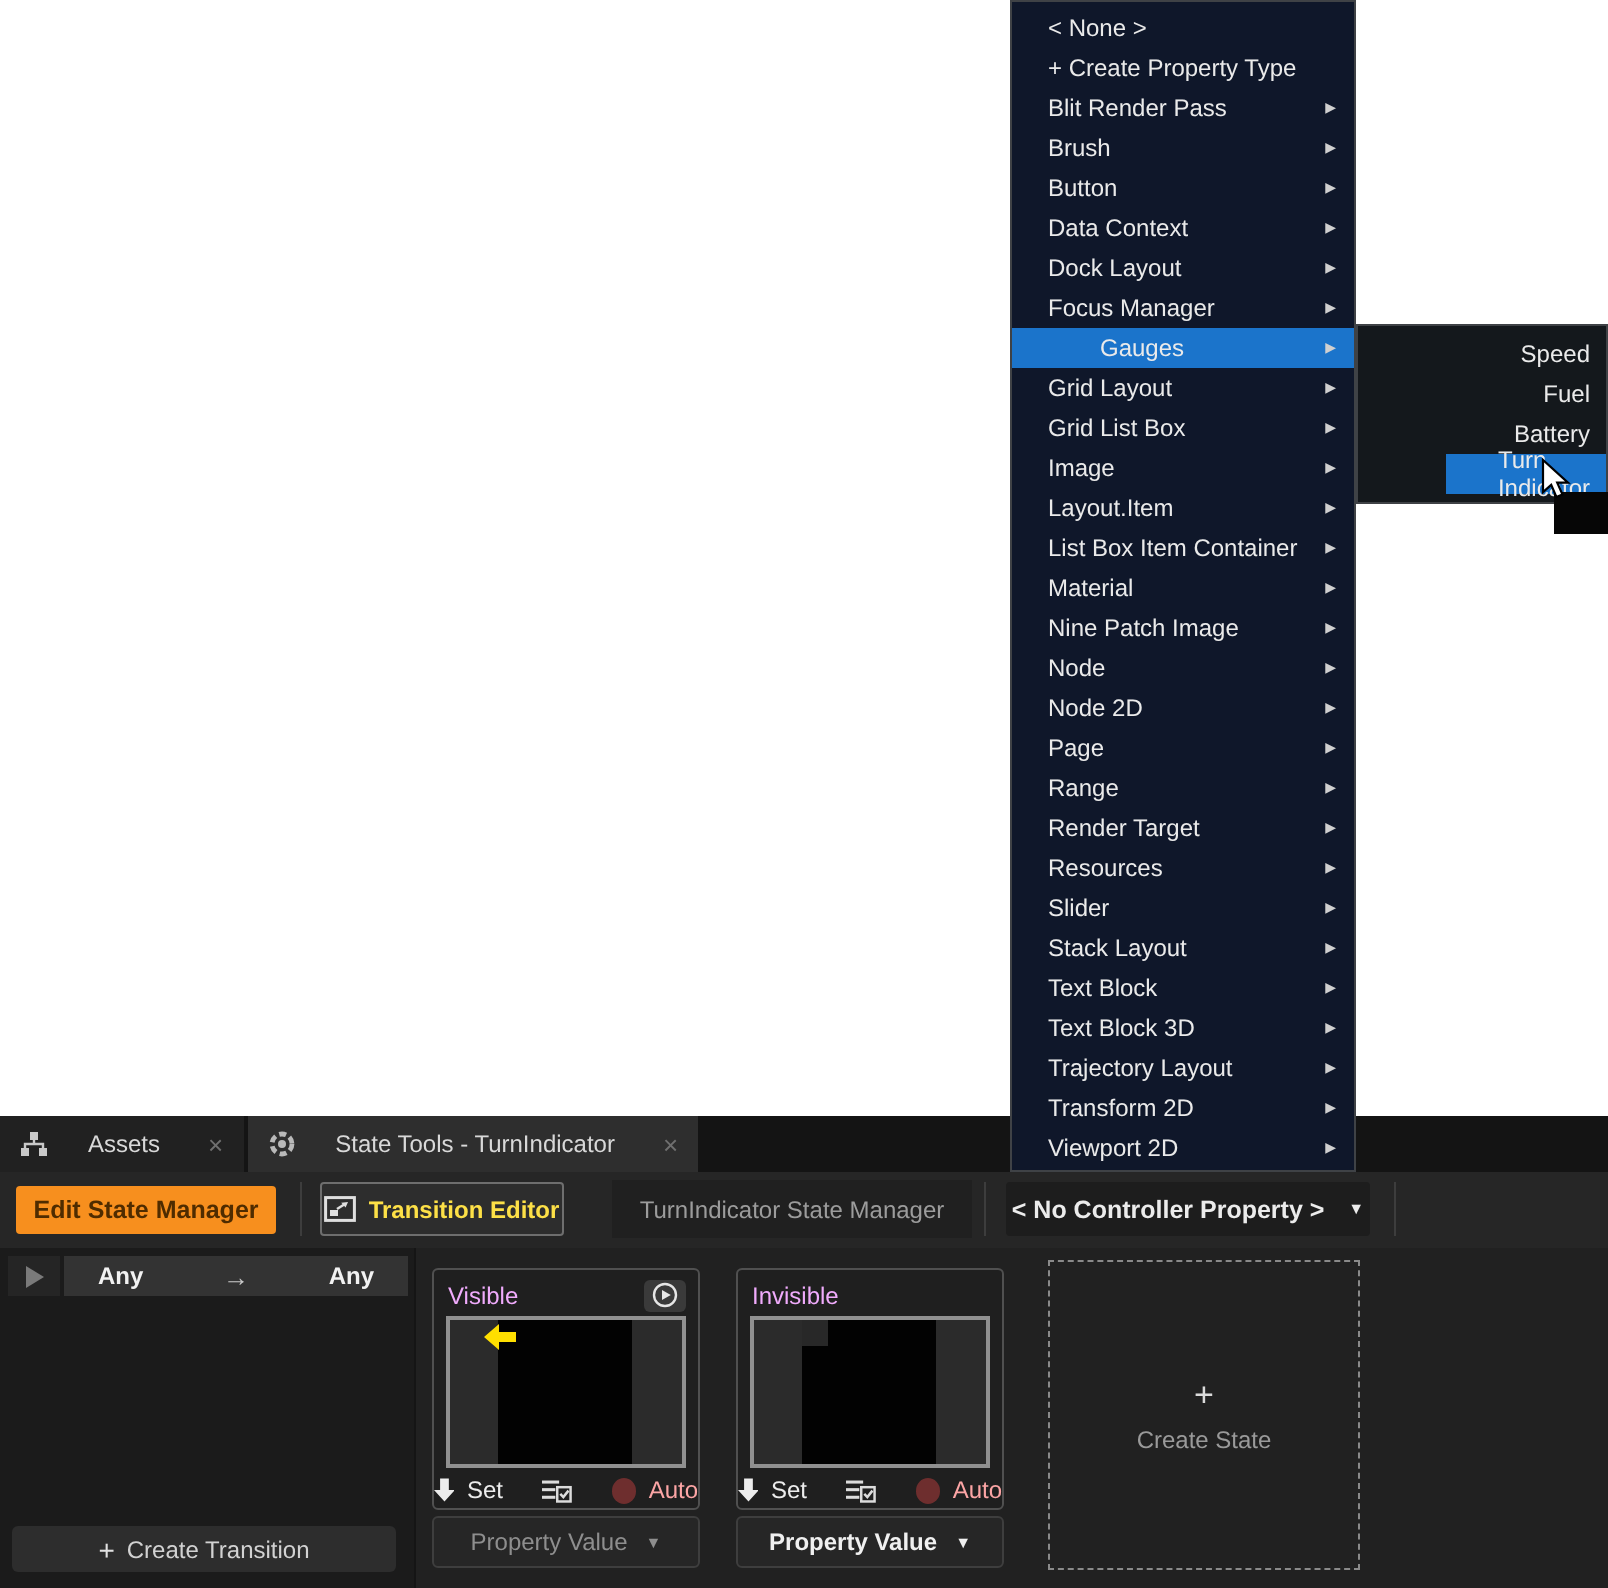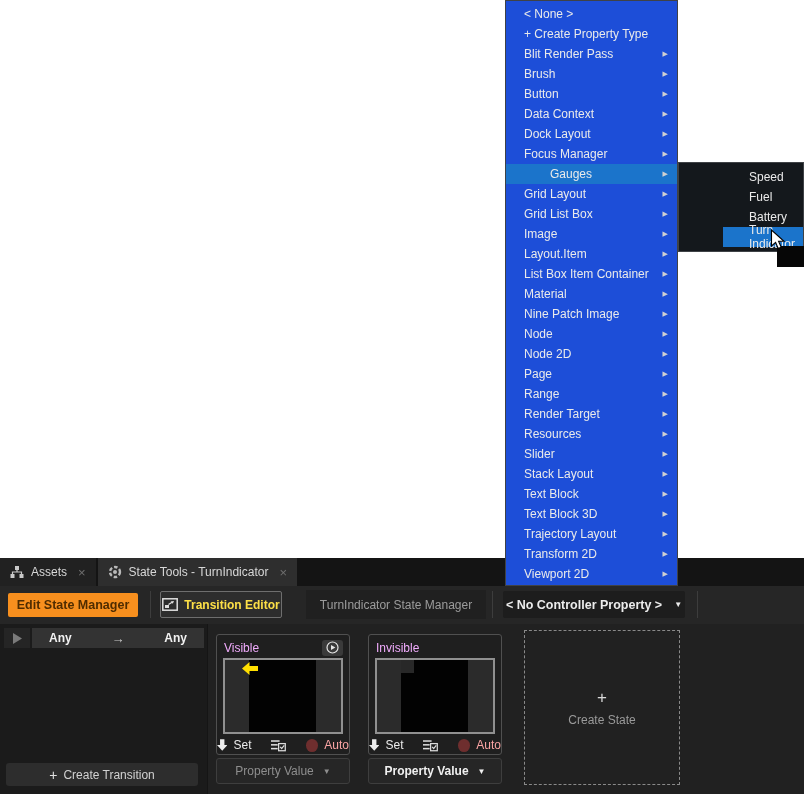--- a/index.html
+++ b/index.html
@@ -6,21 +6,21 @@
   html,body { width:804px; height:794px; }
   body {
     position:relative; overflow:hidden; background:#ffffff;
     font-family:"Liberation Sans","DejaVu Sans",sans-serif;
   }
 
   
   .bottom-panel { position:absolute; left:0; top:558px; width:804px; height:236px; background:#262626; }
 
   .tabbar { position:absolute; left:0; top:0; width:100%; height:28px; background:#141414; display:flex; align-items:stretch; }
-  .tab { display:flex; align-items:center; padding:0 10px; gap:7px; background:#212121; margin-right:2px; cursor:default; }
+  .tab { display:flex; align-items:center; padding:0 10px; gap:20px; background:#212121; margin-right:2px; cursor:default; }
   .tab.active { background:#2e2e2e; }
   .tab-label { font-size:12px; color:#d8d8d8; white-space:nowrap; }
   .tab-close { font-size:13px; color:#6f6f6f; margin-left:4px; line-height:1; }
 
   .toolbar { position:absolute; left:0; top:28px; width:100%; height:38px; background:#262626; }
   .btn-orange { position:absolute; left:8px; top:7px; width:130px; height:24px; background:#f78f1e; border:none; border-radius:2px;
     font-weight:bold; font-size:12.5px; color:#4f2c00; font-family:inherit; }
   .vsep { position:absolute; top:5px; width:1px; height:27px; background:#3d3d3d; }
   .btn-transition { position:absolute; left:160px; top:5px; width:122px; height:27px; background:#2d2d2d; border:1px solid #6e6e6e;
     border-radius:2px; color:#fde047; font-weight:bold; font-size:12px; display:flex; align-items:center; justify-content:center; gap:6px; font-family:inherit; }
@@ -62,28 +62,28 @@
     display:flex; align-items:center; justify-content:center; gap:9px; font-family:inherit; font-size:12px; }
   #pv-visible { left:216px; color:#8e8e8e; }
   #pv-invisible { left:368px; color:#f0f0f0; font-weight:bold; }
 
   .create-state { position:absolute; left:524px; top:6px; width:156px; height:155px; border:1px dashed #8a8a8a;
     display:flex; flex-direction:column; align-items:center; justify-content:center; gap:7px; }
   .cs-plus { font-size:17px; color:#dadada; line-height:1; }
   .cs-label { font-size:12px; color:#9a9a9a; }
 
   
-  .context-menu { position:absolute; left:505px; top:0; width:173px; height:586px; background:#1d4ed8; border:1px solid #3f4246;
+  .context-menu { position:absolute; left:505px; top:0; width:173px; height:586px; background:#0f172a; border:1px solid #3f4246;
     padding-top:3px; z-index:10; }
   .menu-item { height:20px; padding:0 9px 0 18px; font-size:12px; color:#eaeaea; display:flex; justify-content:space-between; align-items:center; }
   .mi-arrow { font-size:7px; color:#d0d0d0; }
   .menu-item.highlighted { background:#1b74cb;padding-left:44px; }
 
   .submenu { position:absolute; left:678px; top:162px; width:126px; background:#14181c; border:1px solid #3f4246; padding:4px 0; z-index:11; }
-  .submenu .menu-item { padding:0 8px 0 26px; justify-content:flex-start;margin-left:44px; }
+  .submenu .menu-item { padding:0 8px 0 26px; justify-content:flex-end;margin-left:44px; }
 
   .cursor-box { position:absolute; left:777px; top:246px; width:27px; height:21px; background:#060606; z-index:12; }
   .cursor { position:absolute; left:770px; top:229px; z-index:13; }
 </style>
 </head>
 <body>
 
 <div class="bottom-panel">
 
   <div class="tabbar">

